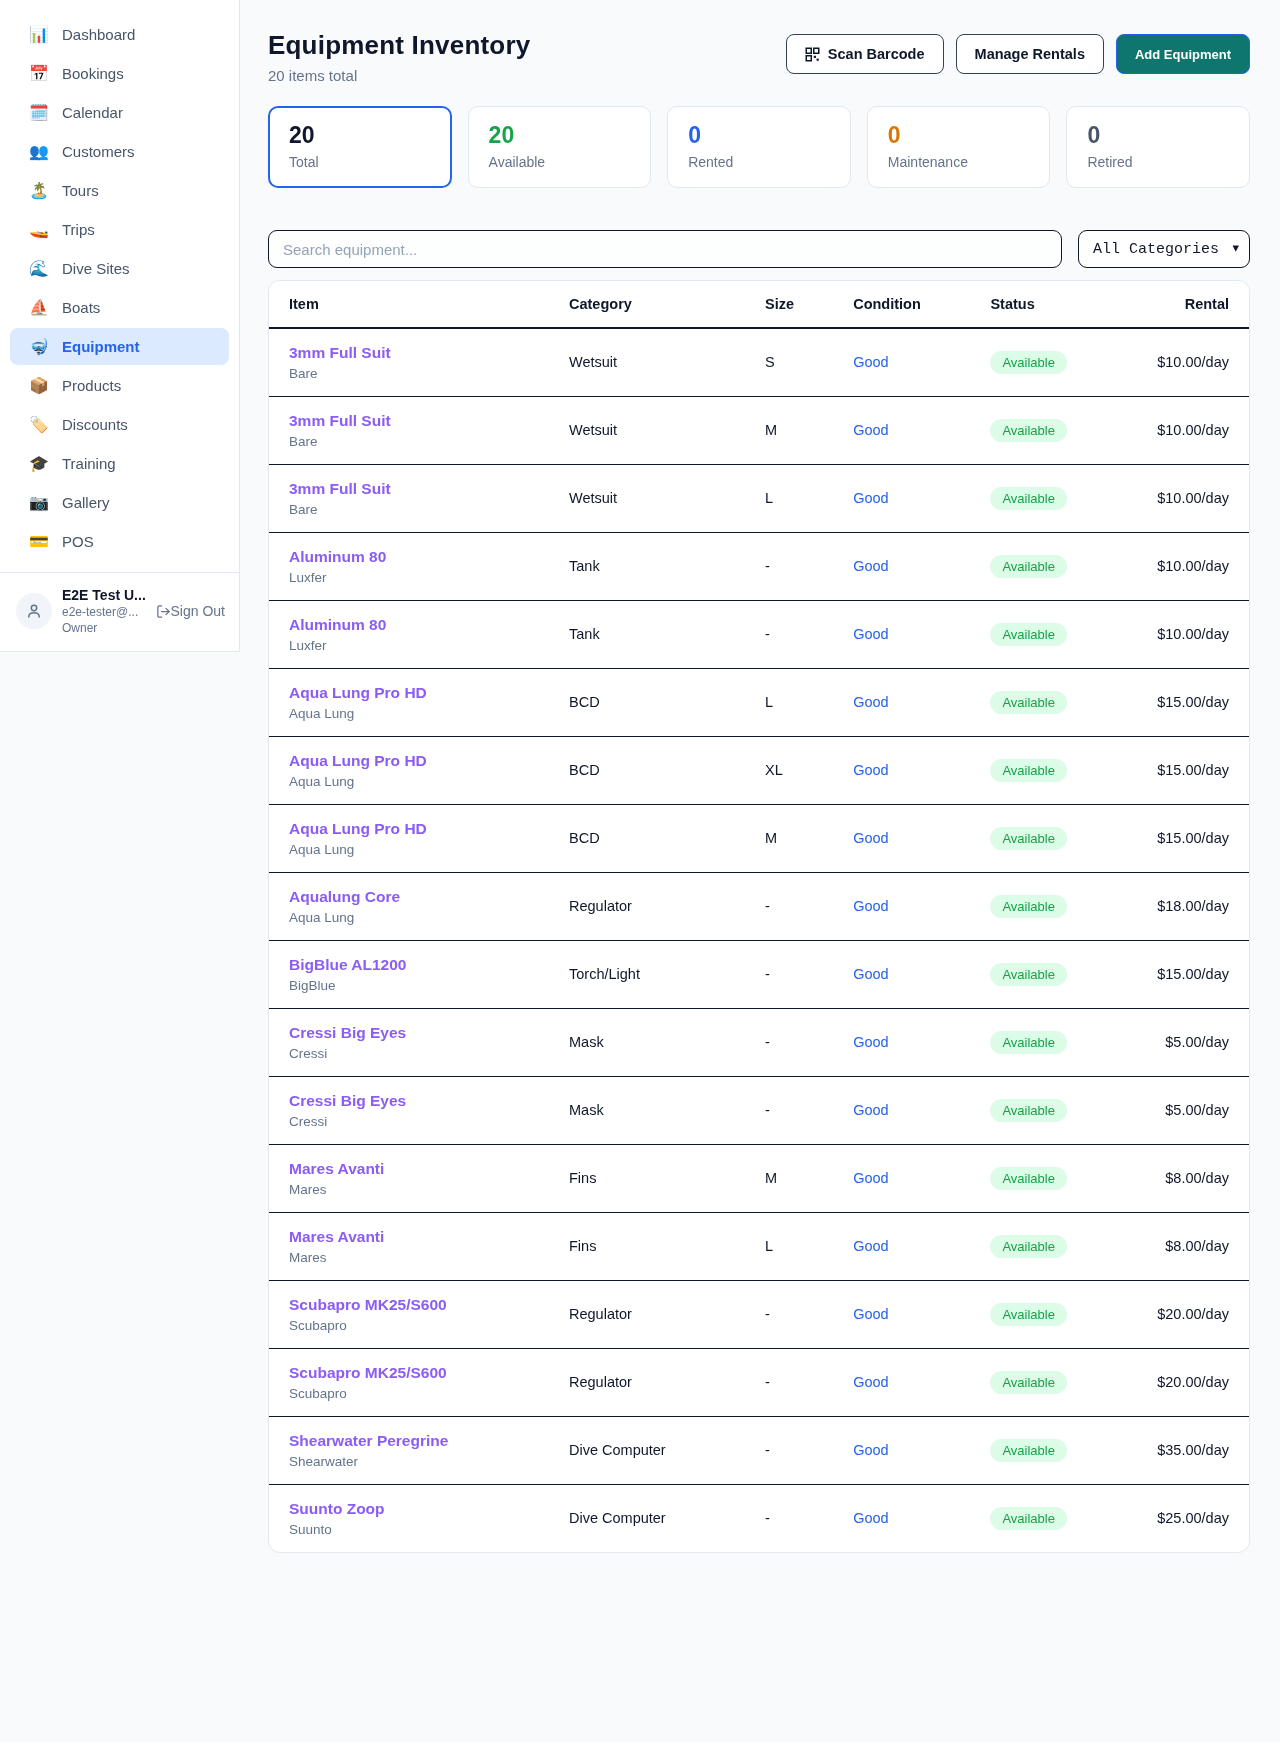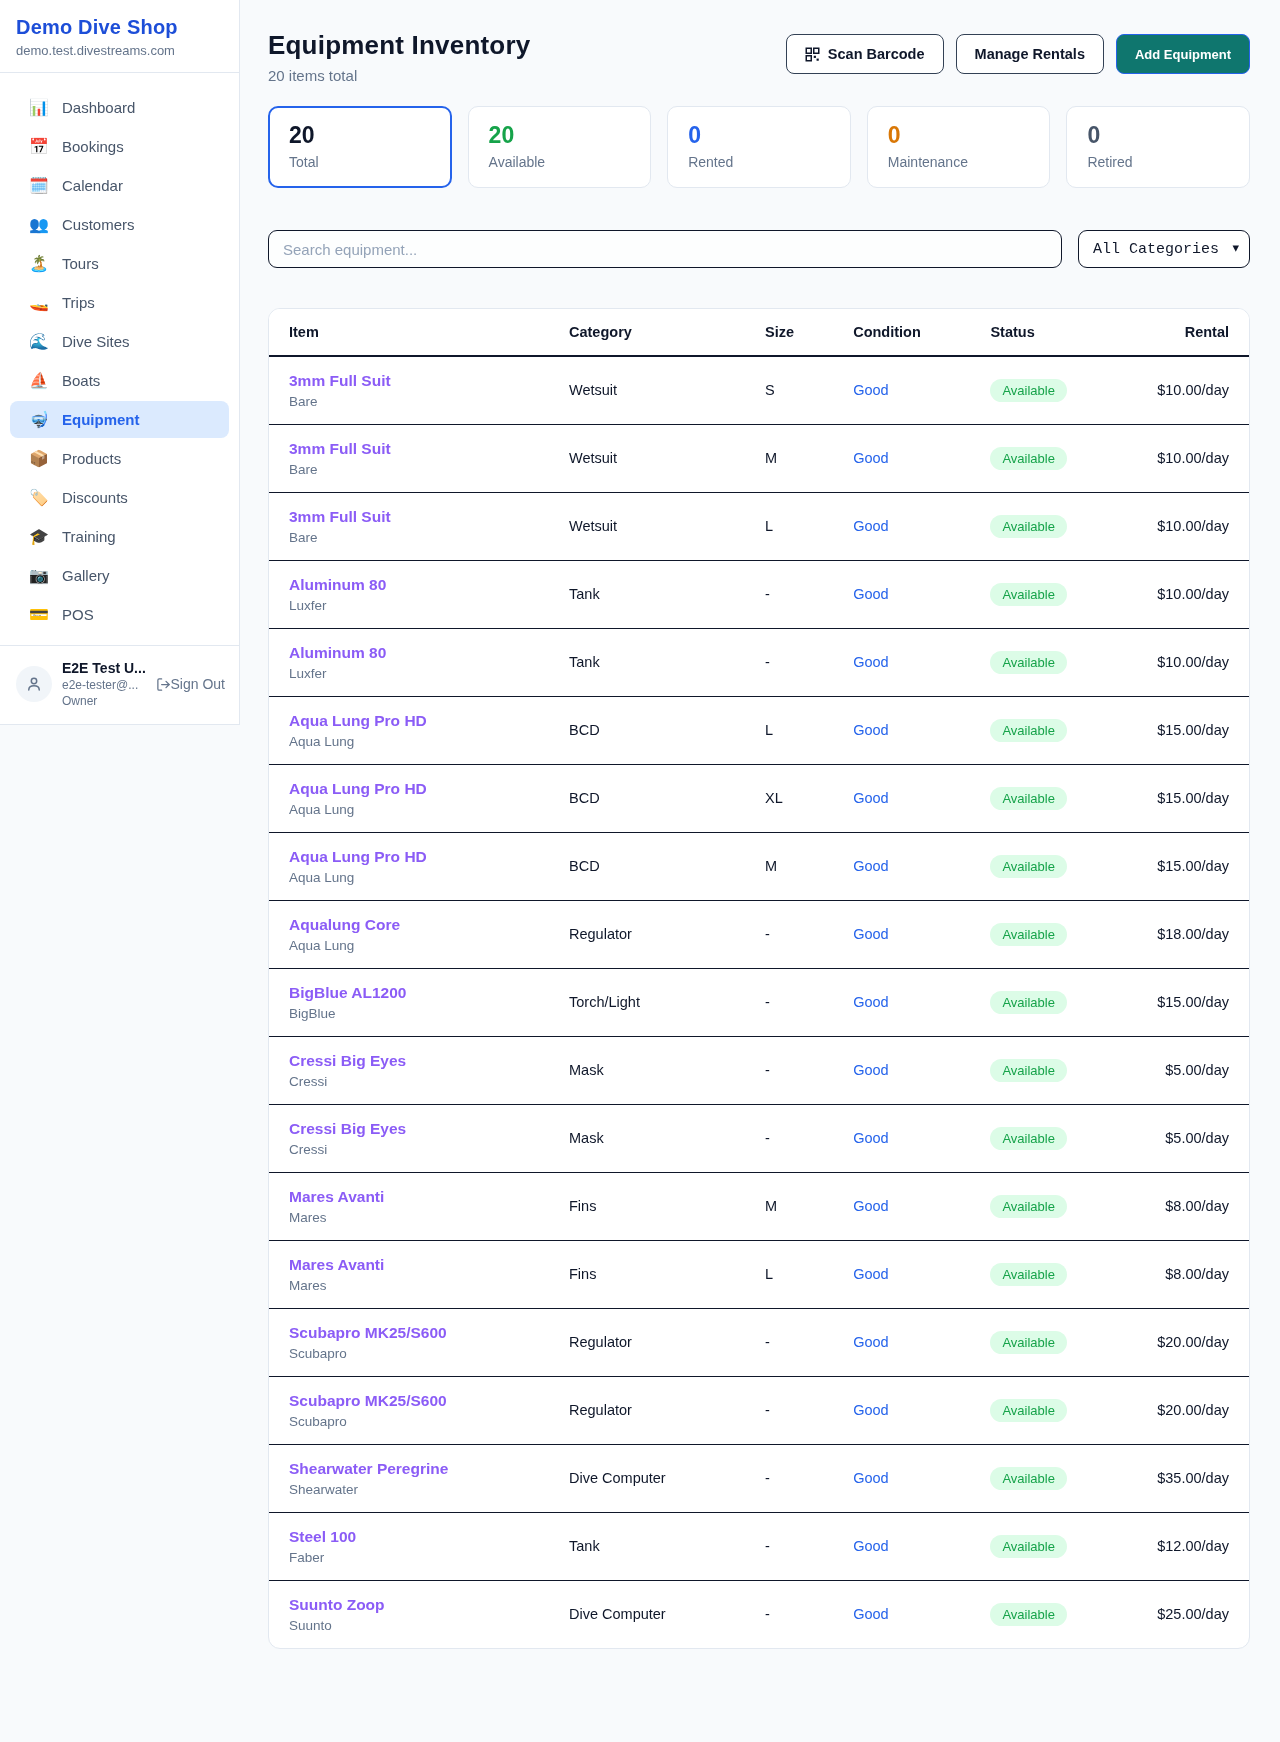--- a/index.html
+++ b/index.html
@@ -67,21 +67,21 @@
 
   .stats-row { display:flex; gap:16px; margin-bottom:42px; }
   .stat-card {
     flex:1; background:#ffffff; border:1px solid #e2e8f0; border-radius:10px;
     padding:15px 20px 17px 20px; cursor:pointer;
   }
   .stat-card.active { border:2px solid #2563eb; padding:14px 19px 16px 19px; }
   .stat-value { font-size:23px; font-weight:bold; }
   .stat-label { margin-top:5px; font-size:14px; color:#64748b; }
 
-  .filter-row { display:flex; gap:16px; margin-bottom:40px; }
+  .filter-row { display:flex; gap:16px; margin-bottom:12px; }
   .search-input {
     flex:1; height:38px; border:1px solid #0f172a; border-radius:9px;
     background:#f8fafc00; background:#fdfefe; padding:0 14px;
     font-family:"Liberation Sans",sans-serif; font-size:15px; color:#0f172a;
   }
   .search-input::placeholder { color:#94a3b8; }
   .select-wrap { position:relative; width:172px; flex:none; }
   .select-wrap select {
     width:100%; height:38px; border:1px solid #0f172a; border-radius:9px;
     background:#ffffff; padding:0 30px 0 14px;
@@ -118,24 +118,20 @@
   .cond-link { color:#2563eb; text-decoration:none; cursor:pointer; }
   .badge {
     display:inline-block; background:#dcfce7; color:#16a34a;
     font-size:13px; padding:4px 12px; border-radius:12px;
   }
 </style>
 </head>
 <body>
 
 <div class="sidebar">
-  <div class="brand-block">
-    <div class="brand-name">Demo Dive Shop</div>
-    <div class="brand-domain">demo.test.divestreams.com</div>
-  </div>
   <div class="nav">
       <div class="nav-item">
         <span class="nav-icon">📊</span>
         <span>Dashboard</span>
       </div>
       <div class="nav-item">
         <span class="nav-icon">📅</span>
         <span>Bookings</span>
       </div>
       <div class="nav-item">
@@ -421,28 +417,20 @@
           </tr>
           <tr>
             <td><a class="item-name">Shearwater Peregrine</a><div class="item-brand">Shearwater</div></td>
             <td>Dive Computer</td>
             <td>-</td>
             <td><a class="cond-link">Good</a></td>
             <td><span class="badge">Available</span></td>
             <td class="num">$35.00/day</td>
           </tr>
           <tr>
-            <td><a class="item-name">Steel 100</a><div class="item-brand">Faber</div></td>
-            <td>Tank</td>
-            <td>-</td>
-            <td><a class="cond-link">Good</a></td>
-            <td><span class="badge">Available</span></td>
-            <td class="num">$12.00/day</td>
-          </tr>
-          <tr>
             <td><a class="item-name">Suunto Zoop</a><div class="item-brand">Suunto</div></td>
             <td>Dive Computer</td>
             <td>-</td>
             <td><a class="cond-link">Good</a></td>
             <td><span class="badge">Available</span></td>
             <td class="num">$25.00/day</td>
           </tr>
         </tbody>
     </table>
   </div>

